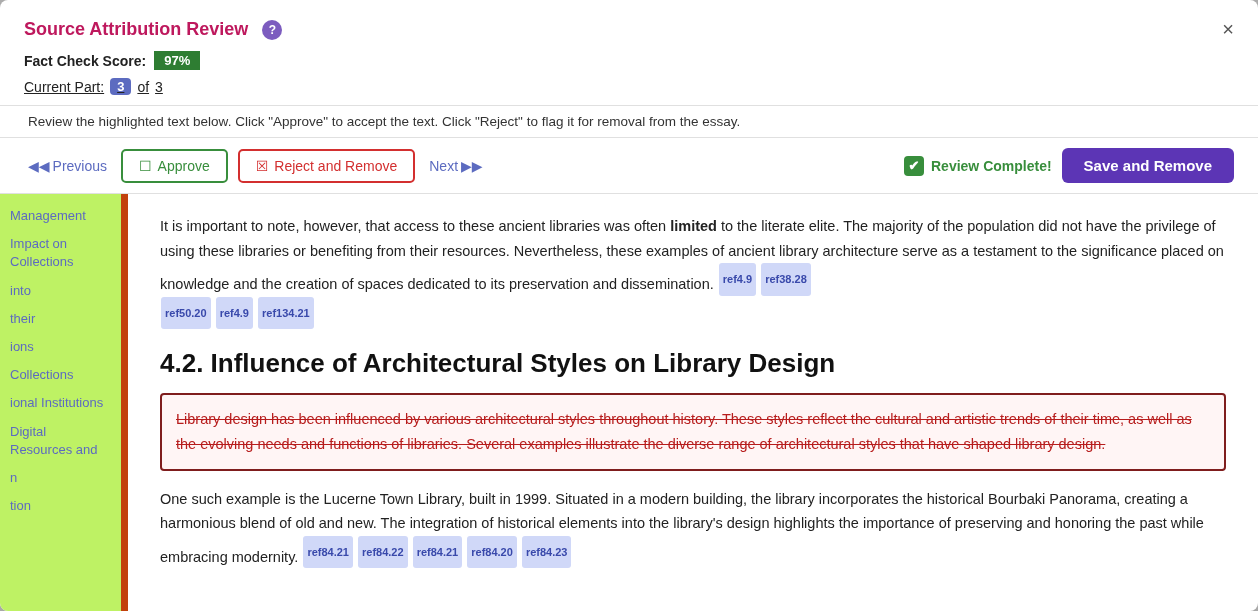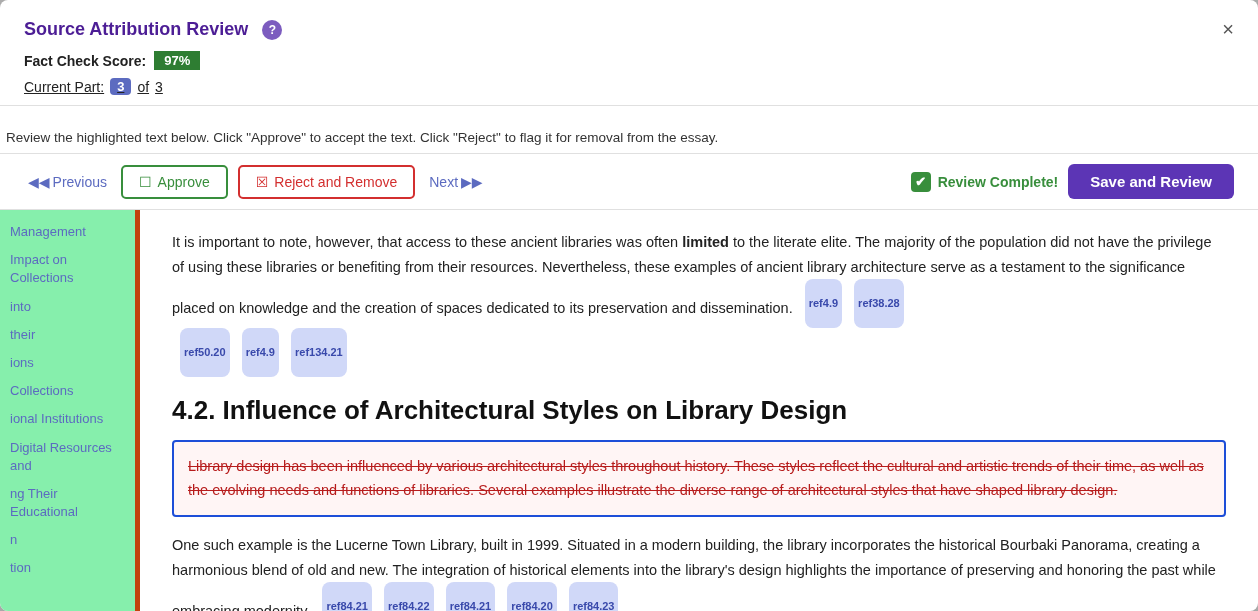--- a/index.html
+++ b/index.html
@@ -3,59 +3,59 @@
   <meta charset="utf-8">
   <style>
     * { box-sizing: border-box; margin: 0; padding: 0; }
     body { font-family: 'Segoe UI', Arial, sans-serif; background: #fff; font-size: 14px; color: #222; overflow: hidden; }
 
     .modal-overlay { position: fixed; inset: 0; background: rgba(0,0,0,0.3); display: flex; align-items: center; justify-content: center; }
     .modal { background: #fff; width: 1258px; height: 611px; border-radius: 8px; box-shadow: 0 4px 32px rgba(0,0,0,0.18); display: flex; flex-direction: column; position: relative; overflow: hidden; }
 
     .modal-header { padding: 18px 24px 0 24px; border-bottom: 1px solid #e0e0e0; flex-shrink: 0; }
     .modal-title-row { display: flex; align-items: center; justify-content: space-between; margin-bottom: 10px; }
-    .modal-title { font-size: 18px; font-weight: 700; color: #4c1d95; }
+    .modal-title { font-size: 18px; font-weight: 700; color: #be185d; }
     .help-icon { width: 20px; height: 20px; border-radius: 50%; background: #7c5cbf; color: #fff; font-size: 12px; font-weight: 700; display: flex; align-items: center; justify-content: center; margin-left: 8px; cursor: pointer; }
     .close-icon { font-size: 20px; color: #555; cursor: pointer; background: none; border: none; }
     .title-left { display: flex; align-items: center; gap: 6px; }
 
     .fact-check-row { display: flex; align-items: center; gap: 8px; margin-bottom: 8px; font-size: 14px; }
     .fact-check-label { font-weight: 700; }
     .score-badge { background: #2e7d32; color: #fff; border-radius: 0; padding: 2px 10px; font-size: 13px; font-weight: 700; }
 
     .current-part-row { display: flex; align-items: center; gap: 6px; font-size: 14px; margin-bottom: 10px; text-decoration: underline; }
     .part-num { background: #5c6bc0; color: #fff; border-radius: 4px; padding: 1px 7px; font-weight: 700; font-size: 13px; }
 
-    .instruction-bar { background: #fff; padding: 8px 6px; border-bottom: 1px solid #e0e0e0; font-size: 13.5px; color: #333; flex-shrink: 0; margin-top: 16px; }
+    .instruction-bar { background: #fff; padding: 8px 28px; border-bottom: 1px solid #e0e0e0; font-size: 13.5px; color: #333; flex-shrink: 0; }
 
     .toolbar { display: flex; align-items: center; gap: 10px; padding: 10px 24px; border-bottom: 1px solid #e0e0e0; flex-shrink: 0; }
     .btn { border-radius: 5px; padding: 7px 16px; font-size: 14px; cursor: pointer; display: flex; align-items: center; gap: 6px; font-weight: 500; border: 2px solid transparent; }
     .btn-prev, .btn-next { background: none; border: none; color: #5c6bc0; font-size: 14px; font-weight: 500; cursor: pointer; padding: 6px 4px; display: flex; align-items: center; gap: 3px; }
     .btn-approve { border: 2px solid #388e3c; color: #388e3c; background: #fff; }
     .btn-reject { border: 2px solid #d32f2f; color: #d32f2f; background: #fff; }
     .btn-save { background: #5c35b5; color: #fff; border: none; font-size: 15px; padding: 9px 22px; border-radius: 6px; font-weight: 600; margin-left: auto; cursor: pointer; }
 
     .review-complete { display: flex; align-items: center; gap: 7px; color: #388e3c; font-weight: 600; font-size: 14px; margin-left: auto; }
     .check-icon { width: 20px; height: 20px; background: #388e3c; border-radius: 4px; display: flex; align-items: center; justify-content: center; color: #fff; font-size: 13px; }
 
     .toolbar-spacer { flex: 1; }
 
     .main-content { display: flex; flex: 1; overflow: hidden; }
 
-    .sidebar { width: 140px; flex-shrink: 0; border-right: 5px solid #c2410c; overflow-y: auto; padding: 8px 0; background: #86efac; }
+    .sidebar { width: 128px; flex-shrink: 0; border-right: 7px solid #c2410c; overflow-y: auto; padding: 8px 0; background: #bef264; }
     .sidebar-item { padding: 5px 10px; font-size: 13px; color: #5c6bc0; cursor: pointer; line-height: 1.4; }
 
     .content-area { flex: 1; overflow-y: auto; padding: 20px 32px; position: relative; }
 
     .para { font-size: 14.5px; line-height: 1.7; color: #222; margin-bottom: 18px; }
-    .ref-tag { background: #d0d8f8; color: #3949ab; font-size: 11px; border-radius: 8px; padding: 15px 4px; margin-left: 8px; font-weight: 600; vertical-align: super; display: inline-block; }
+    .ref-tag { background: #d0d8f8; color: #3949ab; font-size: 11px; border-radius: 3px; padding: 7px 4px; margin-left: 1px; font-weight: 600; vertical-align: super; display: inline-block; }
 
     .section-heading { font-size: 26px; font-weight: 800; margin: 18px 0 14px 0; color: #111; }
 
-    .rejected-block { border: 2px solid #1d4ed8; background: #fff5f5; border-radius: 4px; padding: 12px 14px; margin-bottom: 16px; }
+    .rejected-block { border: 2px solid #7f1d1d; background: #fff5f5; border-radius: 4px; padding: 12px 14px; margin-bottom: 16px; }
     .rejected-text { color: #b71c1c; text-decoration: line-through; font-size: 14.5px; line-height: 1.7; }
   </style>
 </head>
 <body>
 
 <div class="modal-overlay">
   <div class="modal">
 
     <div class="modal-header">
       <div class="modal-title-row">
@@ -96,35 +96,34 @@
       </button>
       <button class="btn-next">
         <span>Next</span>
         <span>▶▶</span>
       </button>
       <div class="toolbar-spacer"></div>
       <div class="review-complete">
         <span class="check-icon">✔</span>
         <span>Review Complete!</span>
       </div>
-      <button class="btn-save">Save and Review</button>
+      <button class="btn-save">Save and Remove</button>
     </div>
 
     <div class="main-content">
 
       <div class="sidebar">
         <div class="sidebar-item">Management</div>
         <div class="sidebar-item">Impact on Collections</div>
         <div class="sidebar-item">into</div>
         <div class="sidebar-item">their</div>
         <div class="sidebar-item">ions</div>
         <div class="sidebar-item">Collections</div>
         <div class="sidebar-item">ional Institutions</div>
         <div class="sidebar-item">Digital Resources and</div>
-        <div class="sidebar-item">ng Their Educational</div>
         <div class="sidebar-item">n</div>
         <div class="sidebar-item">tion</div>
       </div>
 
       <div class="content-area">
 
         <p class="para">
           <span>It is important to note, however, that access to these ancient libraries was often <strong>limited</strong> to the literate elite. The majority of the population did not have the privilege of using these libraries or benefiting from their resources. Nevertheless, these examples of ancient library architecture serve as a testament to the significance placed on knowledge and the creation of spaces dedicated to its preservation and dissemination.</span>
           <span class="ref-tag">ref4.9</span>
           <span class="ref-tag">ref38.28</span>

